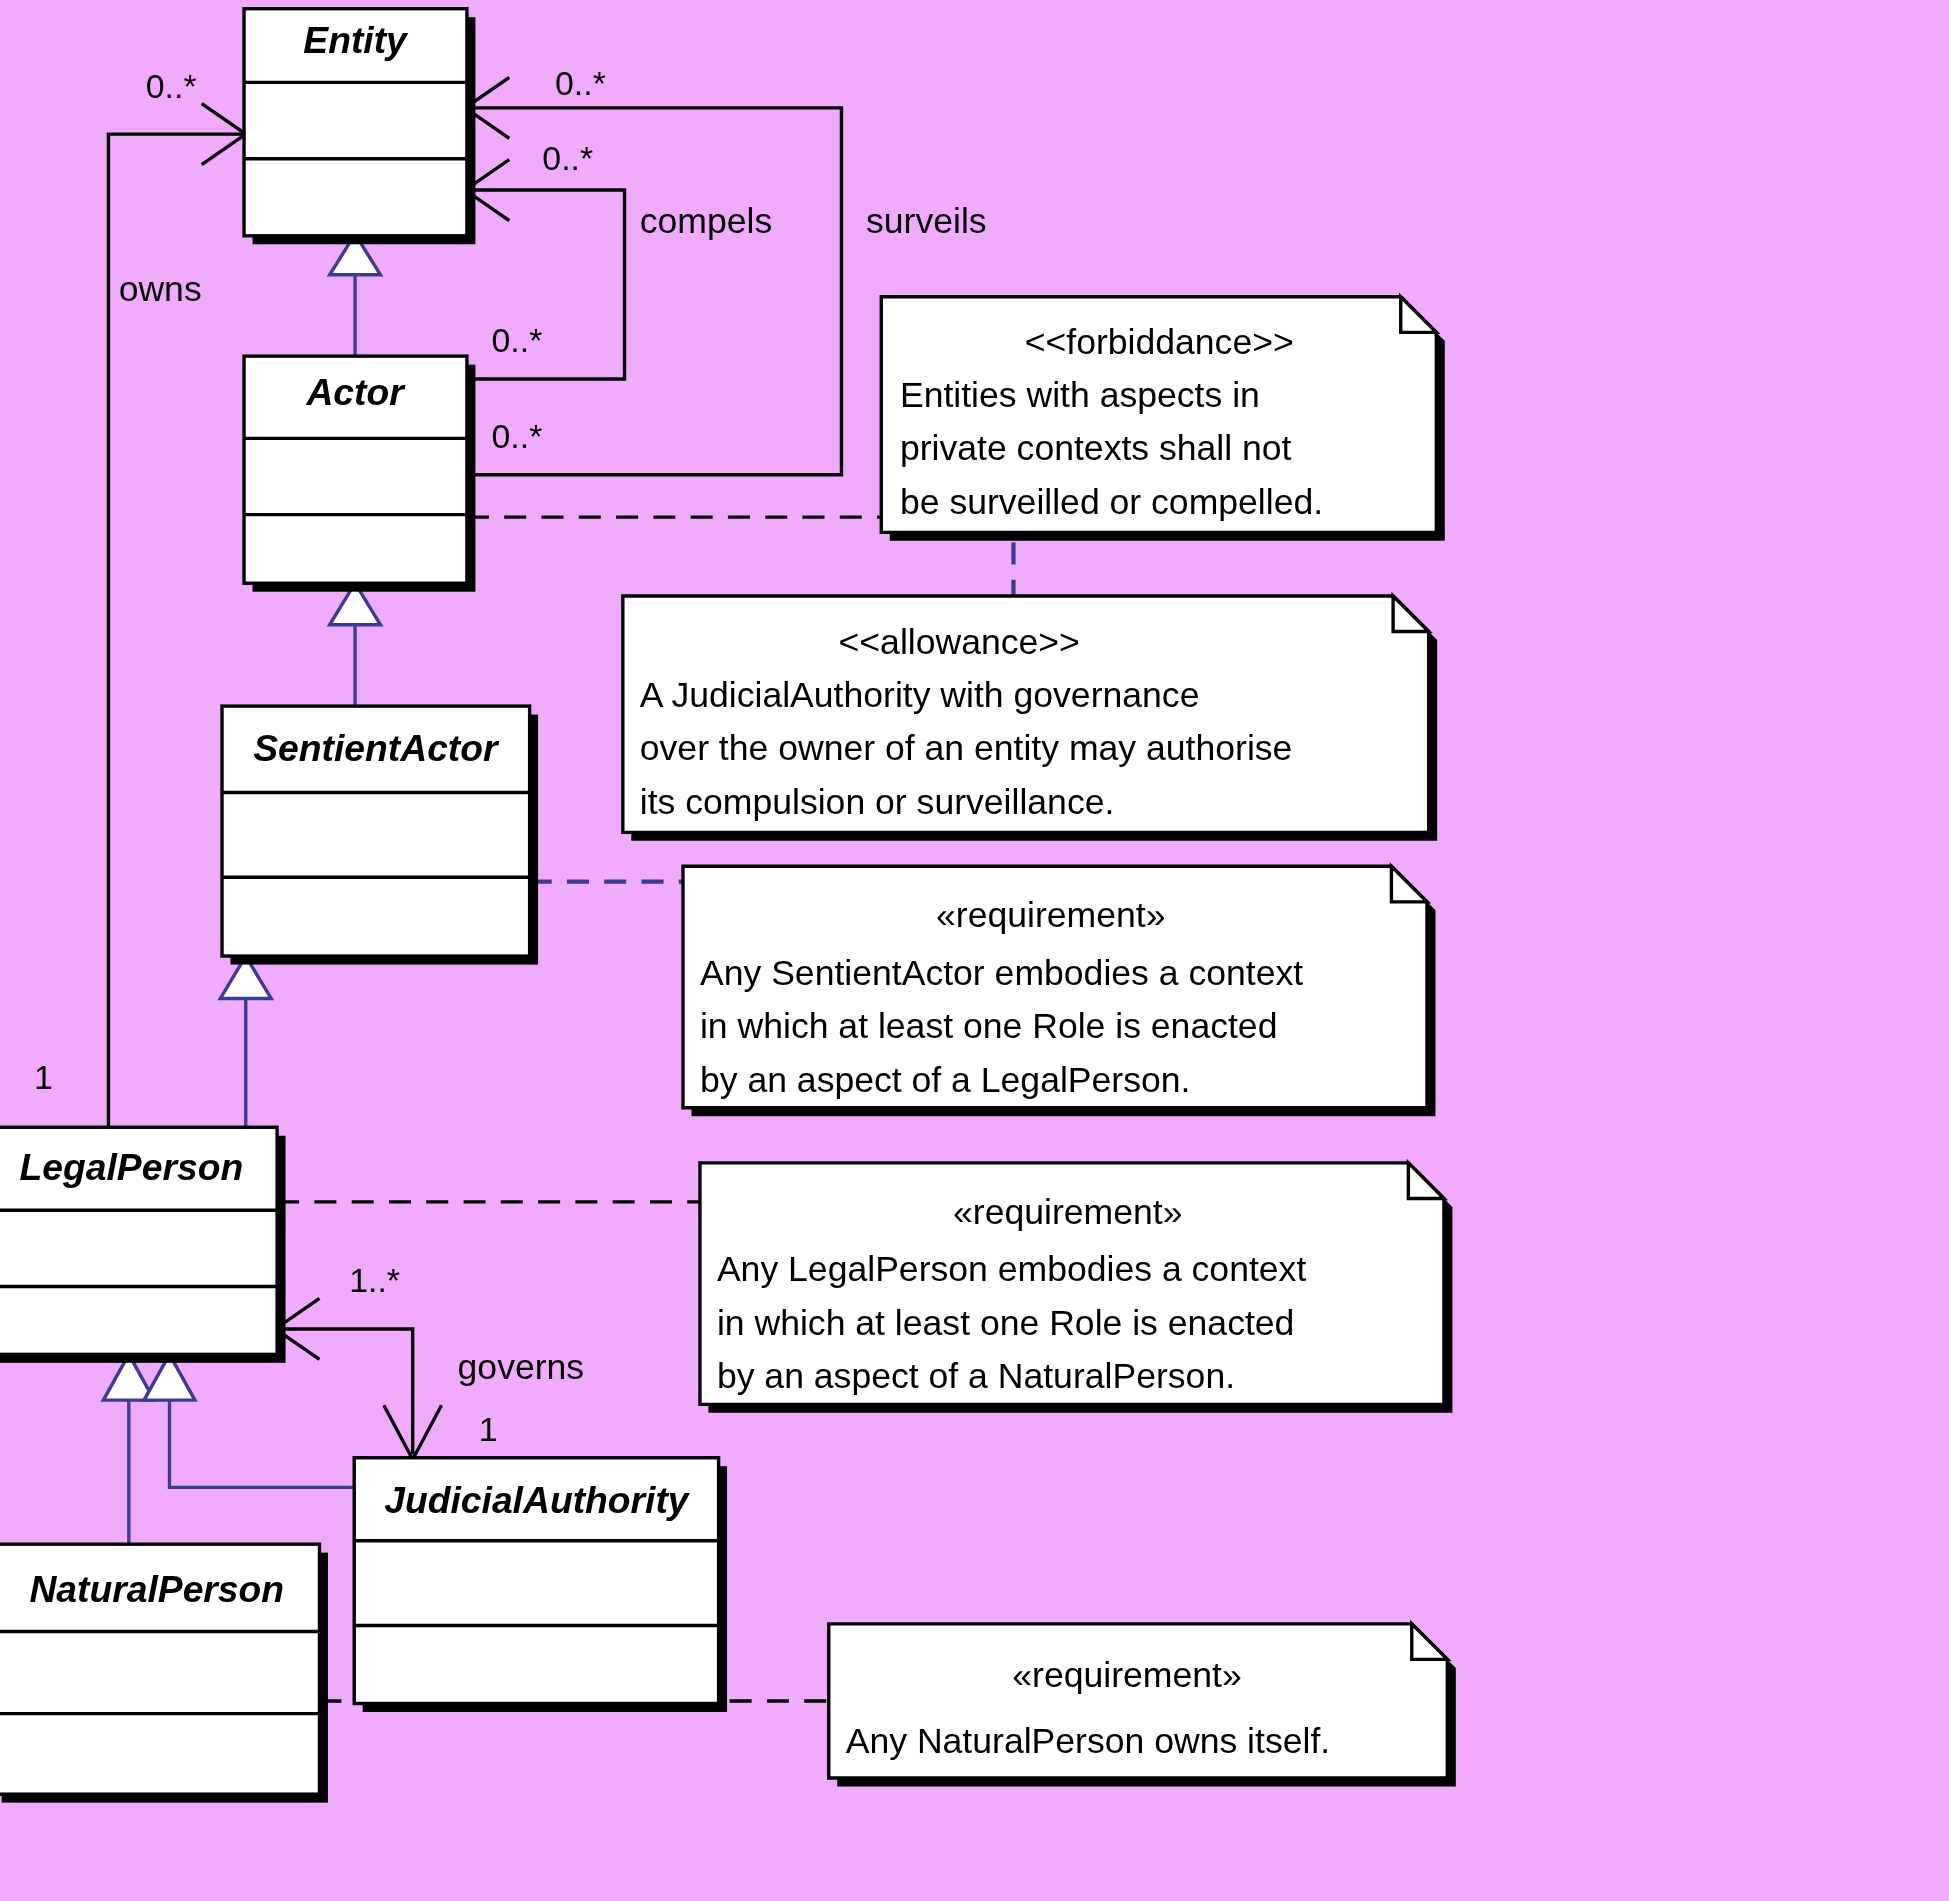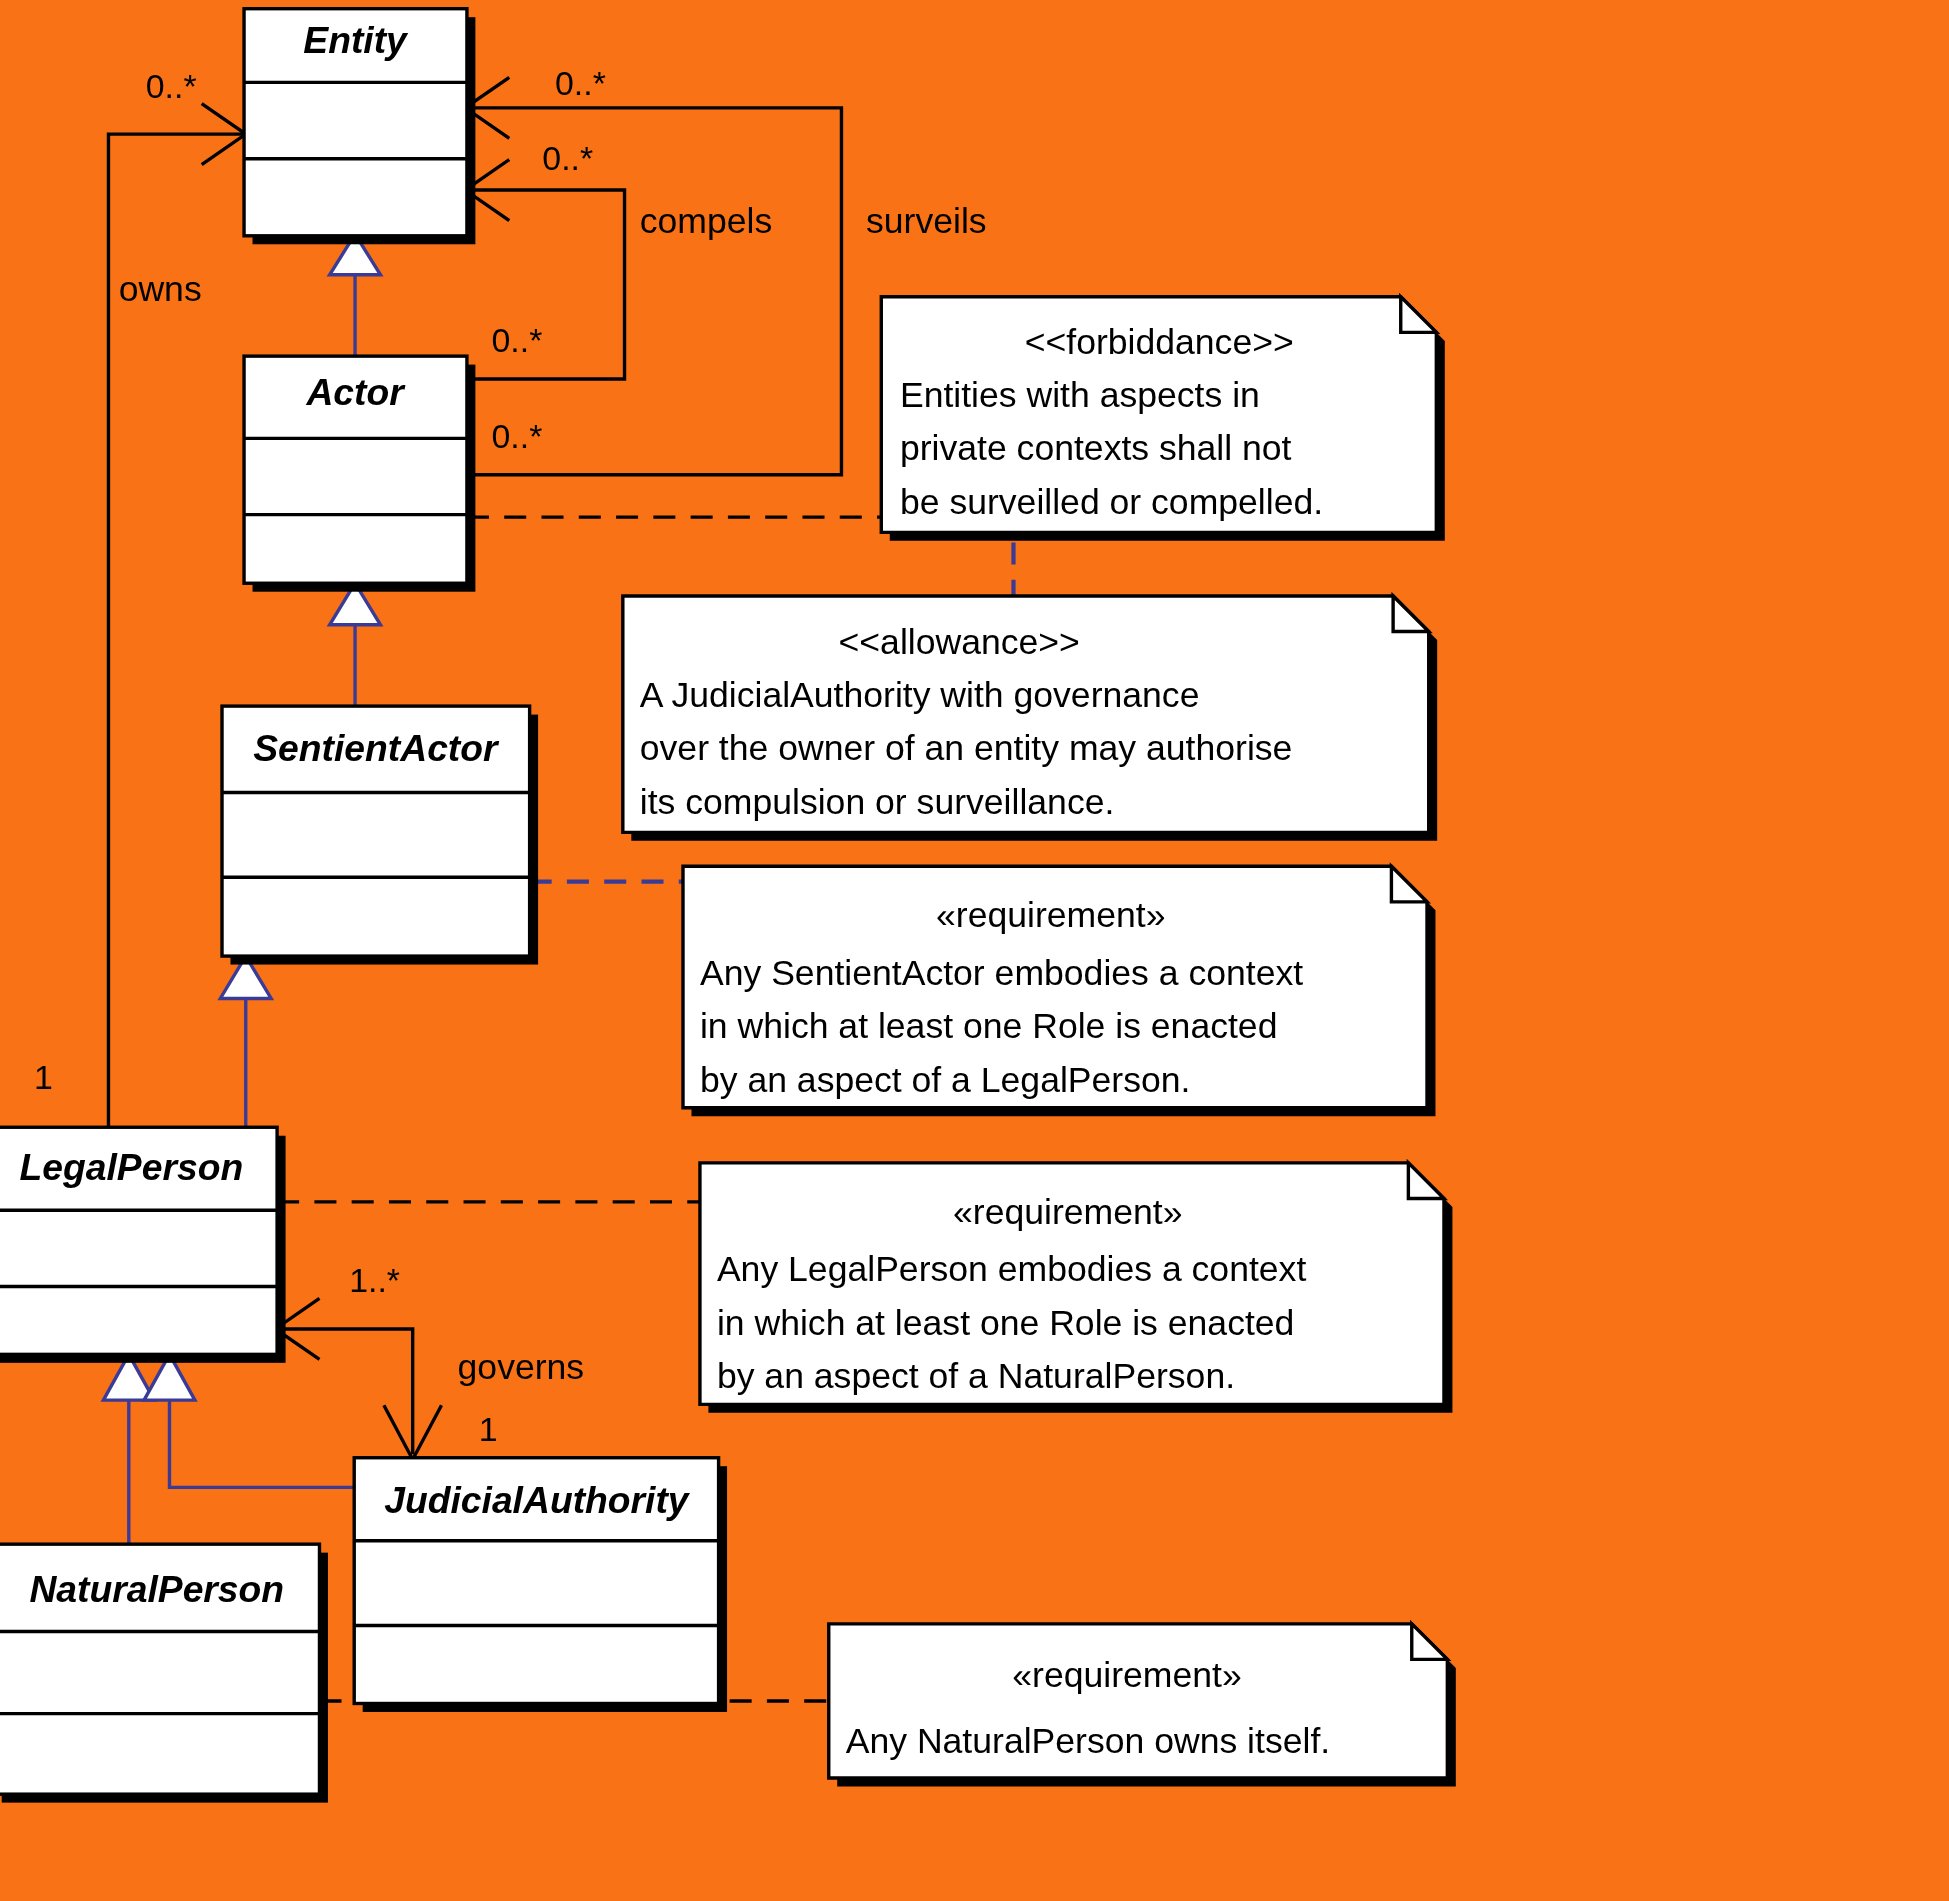--- a/index.html
+++ b/index.html
@@ -10,21 +10,21 @@
   body {
     width: 1949px;
     height: 1902px;
     font-family: "Liberation Sans", sans-serif;
     overflow: hidden;
   }
   #diagram-root {
     position: relative;
     width: 1949px;
     height: 1902px;
-    background: #f97316;
+    background: #f0abfc;
   }
   svg.canvas {
     position: absolute;
     left: 0;
     top: 0;
     width: 1949px;
     height: 1902px;
   }
   .cls-name {
     font-family: "Liberation Sans", sans-serif;

